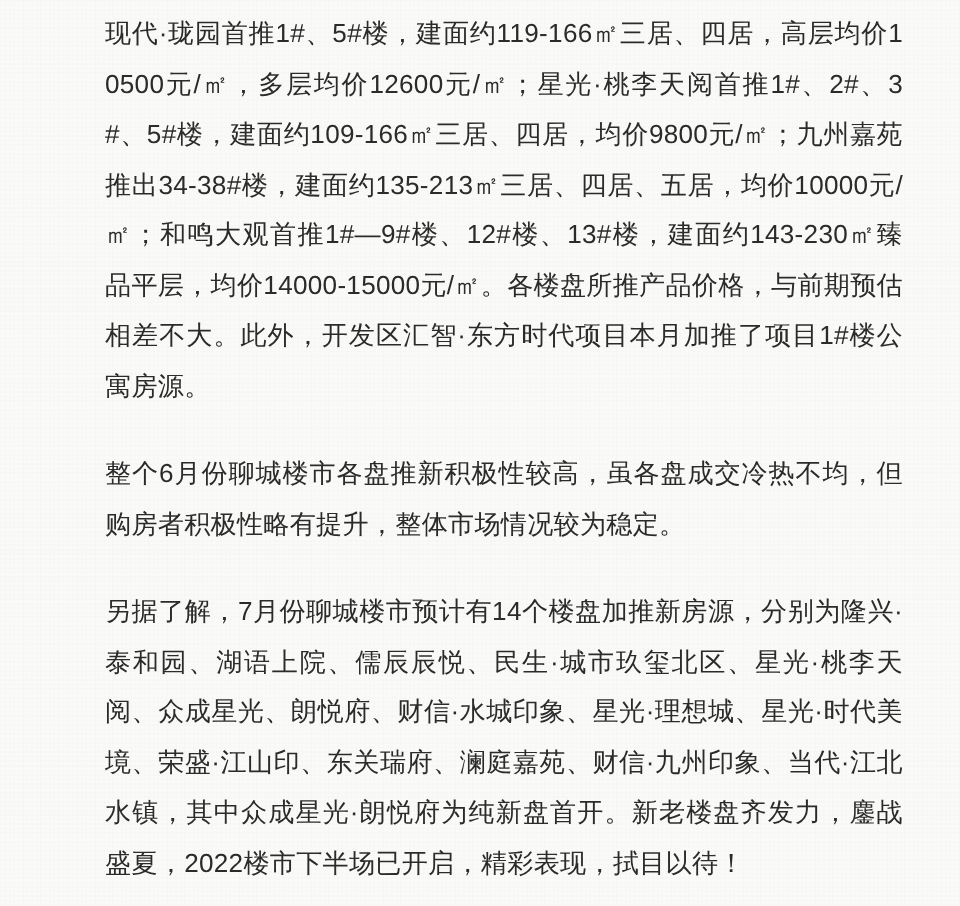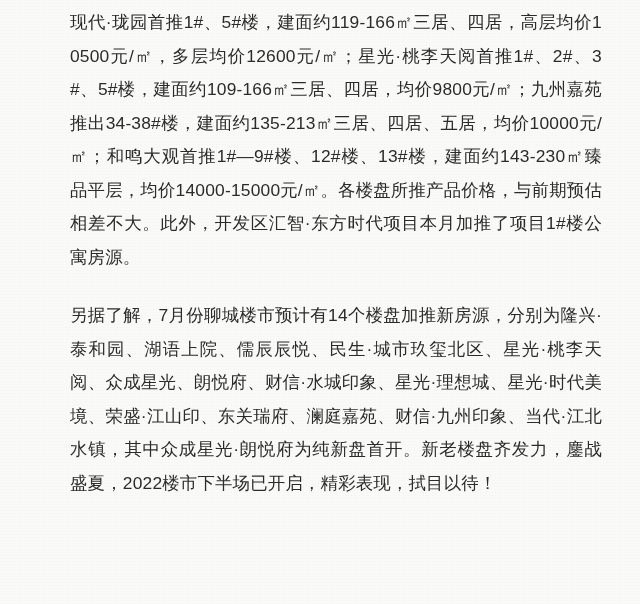--- a/index.html
+++ b/index.html
@@ -45,15 +45,16 @@
   .para-first {
     margin-top: 0;
   }
 </style>
 </head>
 <body>
 
 <div class="page">
   <div class="article">
     <p class="para para-first">现代·珑园首推1#、5#楼，建面约119-166㎡三居、四居，高层均价10500元/㎡，多层均价12600元/㎡；星光·桃李天阅首推1#、2#、3#、5#楼，建面约109-166㎡三居、四居，均价9800元/㎡；九州嘉苑推出34-38#楼，建面约135-213㎡三居、四居、五居，均价10000元/㎡；和鸣大观首推1#—9#楼、12#楼、13#楼，建面约143-230㎡臻品平层，均价14000-15000元/㎡。各楼盘所推产品价格，与前期预估相差不大。此外，开发区汇智·东方时代项目本月加推了项目1#楼公寓房源。</p>
+    <p class="para">整个6月份聊城楼市各盘推新积极性较高，虽各盘成交冷热不均，但购房者积极性略有提升，整体市场情况较为稳定。</p>
     <p class="para">另据了解，7月份聊城楼市预计有14个楼盘加推新房源，分别为隆兴·泰和园、湖语上院、儒辰辰悦、民生·城市玖玺北区、星光·桃李天阅、众成星光、朗悦府、财信·水城印象、星光·理想城、星光·时代美境、荣盛·江山印、东关瑞府、澜庭嘉苑、财信·九州印象、当代·江北水镇，其中众成星光·朗悦府为纯新盘首开。新老楼盘齐发力，鏖战盛夏，2022楼市下半场已开启，精彩表现，拭目以待！</p>
   </div>
 </div>
 
 </body></html>

